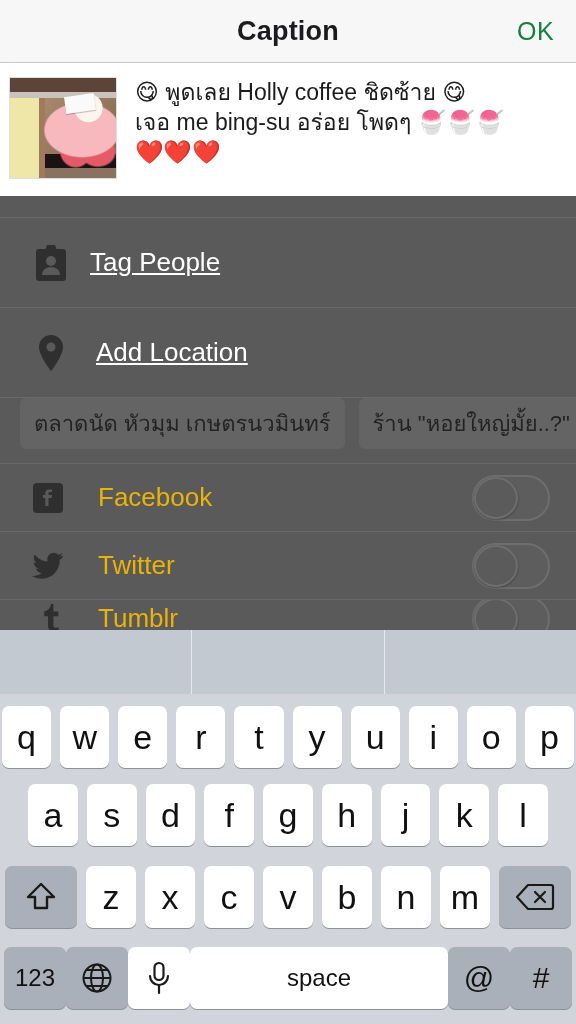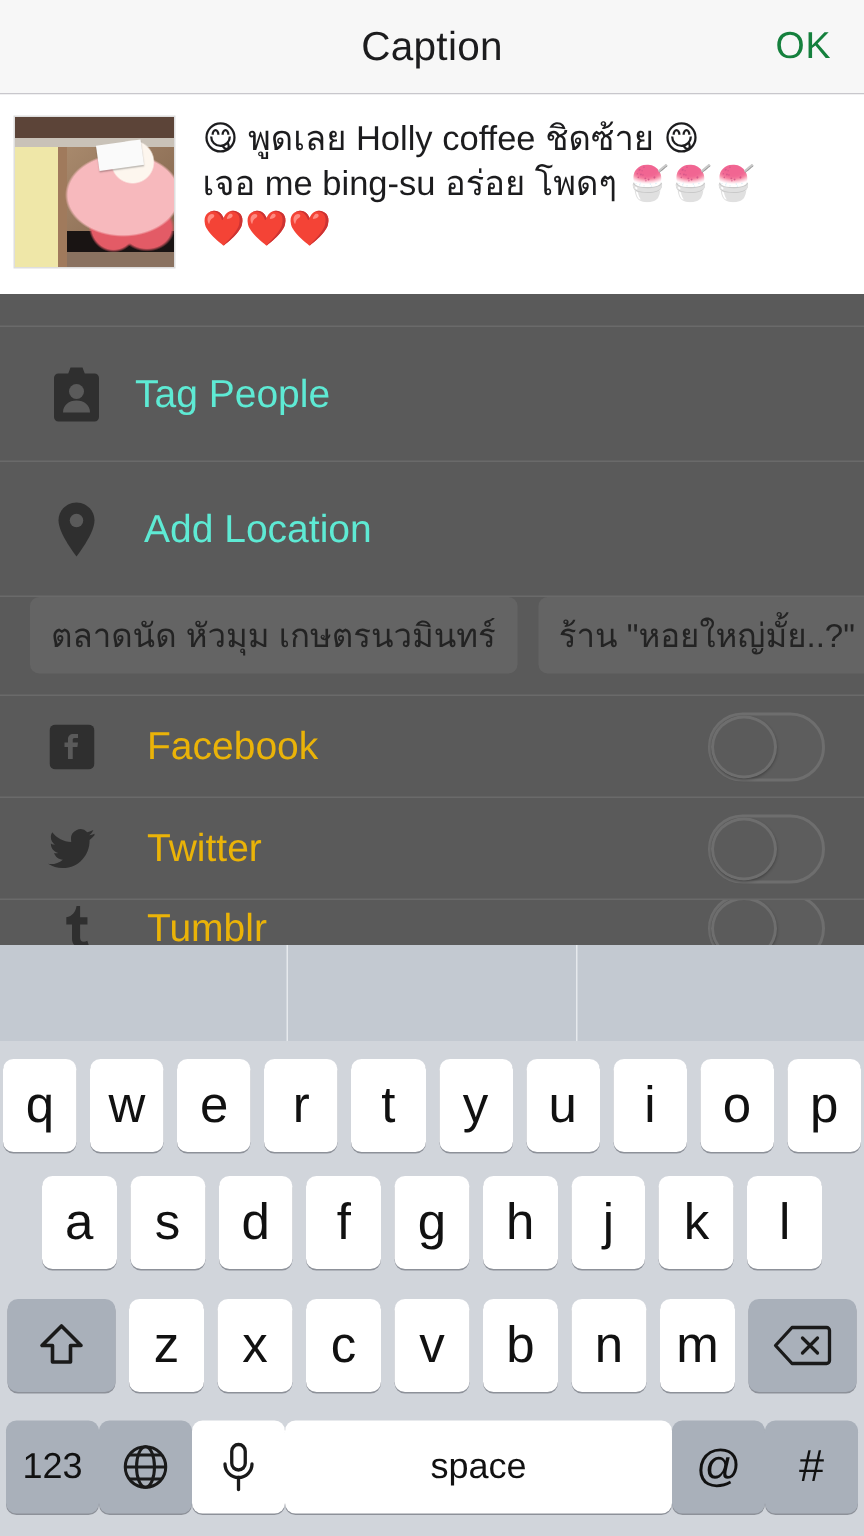--- a/index.html
+++ b/index.html
@@ -12,21 +12,21 @@
   #app { position: relative; width: 576px; height: 1024px; }
 
   
   .header {
     position: absolute; top: 0; left: 0; width: 576px; height: 63px;
     background: #f7f7f7;
     border-bottom: 1px solid #c8c7cc;
     display: flex; align-items: center; justify-content: center;
   }
   .header-title {
-    font-size: 27px; font-weight: normal; color: #1c1c1e; letter-spacing: .2px;
+    font-size: 27px; font-weight: bold; color: #1c1c1e; letter-spacing: .2px;
   }
   .header-ok {
     position: absolute; right: 22px; top: 50%; transform: translateY(-50%);
     font-size: 25px; color: #15803d; letter-spacing: .4px;
   }
 
   
   .caption-row {
     position: absolute; top: 63px; left: 0; width: 576px; height: 133px;
     background: #ffffff;
@@ -72,21 +72,21 @@
     display: flex; align-items: center;
     border-bottom: 1px solid #6a6a6a;
     padding-left: 28px;
   }
   .opt-icon {
     width: 46px; flex: 0 0 46px; display: flex;
     align-items: center; justify-content: center;
     color: #2f2f2f;
   }
   .opt-label {
-    font-size: 26px; color: #5eead4; margin-left: 16px;
+    font-size: 26px; color: #ffffff; margin-left: 16px; text-decoration: underline;
   }
   .opt-row.location .opt-label { margin-left: 22px; }
 
   
   .chips {
     height: 66px; display: flex; align-items: flex-start;
     padding: 0 20px; gap: 14px;
     border-bottom: 1px solid #6a6a6a;
   }
   .chip {

